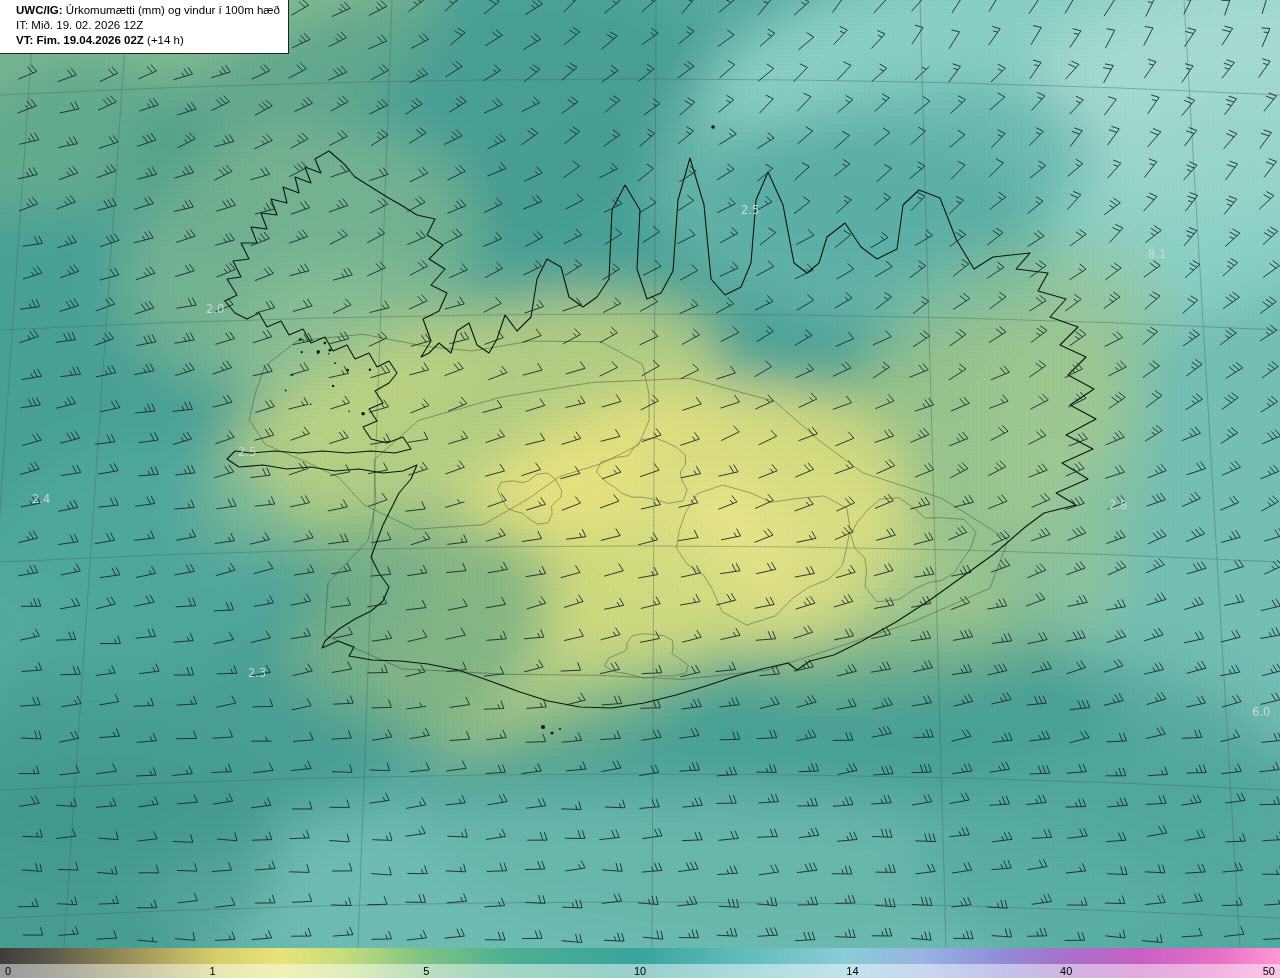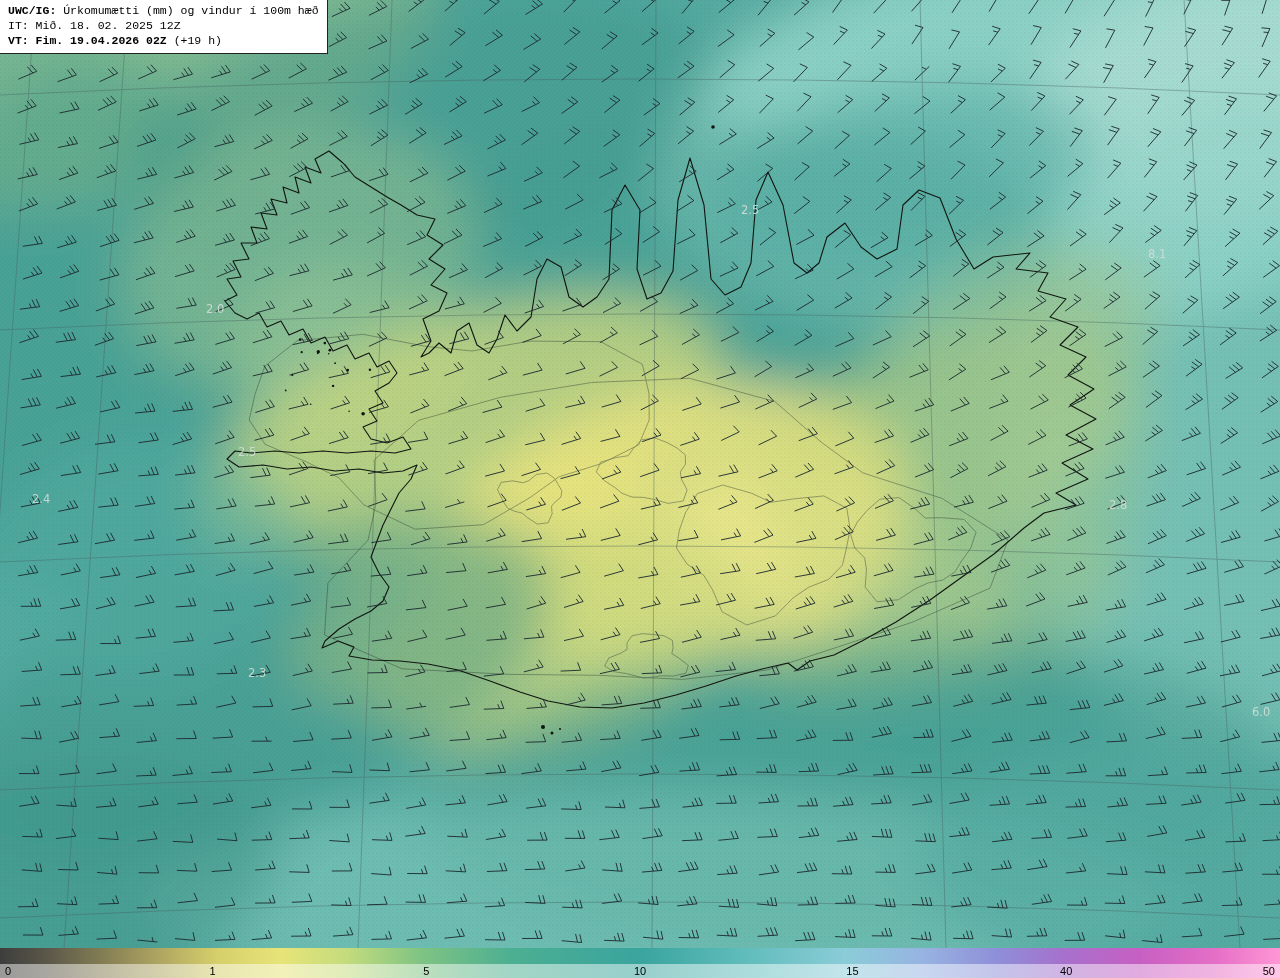--- a/index.html
+++ b/index.html
@@ -3,22 +3,22 @@
 <meta charset="utf-8">
 <style>
   * { margin:0; padding:0; box-sizing:border-box; }
   html,body { width:1280px; height:978px; overflow:hidden; background:#fff;
               font-family:"Liberation Sans", sans-serif; }
   .stage { position:relative; width:1280px; height:978px; }
   .map-area { position:absolute; left:0; top:0; right:0; bottom:30px; overflow:hidden; background:#54aba1; }
   #map-svg { display:block; width:1280px; height:948px; }
   .title-box { position:absolute; top:0; left:0; background:#ffffff;
                border-right:1px solid #222; border-bottom:1px solid #222;
-               padding:3px 8px 4px 8px; font-size:11.5px; line-height:1.32;
-               color:#000; white-space:nowrap; z-index:5;font-family:Liberation Mono, monospace; }
+               padding:3px 8px 4px 16px; font-size:11.5px; line-height:1.32;
+               color:#000; white-space:nowrap; z-index:5; }
   .title-box .b { font-weight:bold; }
   .colorbar { position:absolute; left:0; bottom:0; width:1280px; height:30px; }
   .cb-bar { height:16px; width:100%; }
   .cb-labels { position:relative; height:14px; width:100%; font-size:11px; color:#000;
                box-shadow: inset 0 0 0 99px rgba(255,255,255,0.48); }
   .cb-labels span { position:absolute; top:0; line-height:14px; }
 </style>
 </head>
 <body>
 
@@ -119,29 +119,29 @@
           <text x="206" y="313">2.0</text>
           <text x="238" y="456">2.5</text>
           <text x="32" y="503">2.4</text>
           <text x="1109" y="509">2.8</text>
           <text x="248" y="677">2.3</text>
           <text x="1252" y="716">6.0</text>
         </g>
       </svg>
     <div class="title-box">
       <div><span class="b">UWC/IG:</span><span> Úrkomumætti (mm) og vindur í 100m hæð</span></div>
-      <div>IT: Mið. 18. 02. 2025 12Z</div>
-      <div><span class="b">VT: Fim. 19.04.2026 02Z</span><span> (+19 h)</span></div>
+      <div>IT: Mið. 19. 02. 2026 12Z</div>
+      <div><span class="b">VT: Fim. 19.04.2026 02Z</span><span> (+14 h)</span></div>
     </div>
   </div>
   <div class="colorbar">
     <div class="cb-bar" id="cb-bar" style="background: linear-gradient(90deg, rgb(61, 61, 61) 0%, rgb(93, 90, 74) 4%, rgb(141, 134, 86) 9%, rgb(189, 180, 101) 14%, rgb(214, 207, 106) 17%, rgb(231, 228, 120) 22%, rgb(196, 220, 125) 27%, rgb(126, 195, 131) 33%, rgb(76, 175, 146) 40%, rgb(58, 164, 158) 50%, rgb(95, 188, 186) 58%, rgb(138, 204, 216) 66%, rgb(151, 180, 226) 72%, rgb(143, 142, 216) 78%, rgb(166, 113, 204) 83%, rgb(199, 95, 195) 89%, rgb(229, 111, 198) 95%, rgb(255, 150, 213) 100%);"></div>
     <div class="cb-labels" id="cb-labels" style="background: linear-gradient(90deg, rgb(61, 61, 61) 0%, rgb(93, 90, 74) 4%, rgb(141, 134, 86) 9%, rgb(189, 180, 101) 14%, rgb(214, 207, 106) 17%, rgb(231, 228, 120) 22%, rgb(196, 220, 125) 27%, rgb(126, 195, 131) 33%, rgb(76, 175, 146) 40%, rgb(58, 164, 158) 50%, rgb(95, 188, 186) 58%, rgb(138, 204, 216) 66%, rgb(151, 180, 226) 72%, rgb(143, 142, 216) 78%, rgb(166, 113, 204) 83%, rgb(199, 95, 195) 89%, rgb(229, 111, 198) 95%, rgb(255, 150, 213) 100%);">
         <span style="left: 0.4%; transform: none;">0</span>
         <span style="left: 16.6%; transform: translateX(-50%);">1</span>
         <span style="left: 33.3%; transform: translateX(-50%);">5</span>
         <span style="left: 50%; transform: translateX(-50%);">10</span>
-        <span style="left: 66.6%; transform: translateX(-50%);">15</span>
+        <span style="left: 66.6%; transform: translateX(-50%);">14</span>
         <span style="left: 83.3%; transform: translateX(-50%);">40</span>
         <span style="left: 99.6%; transform: translateX(-100%);">50</span>
       </div>
   </div>
 </div>
 
 </body></html>

